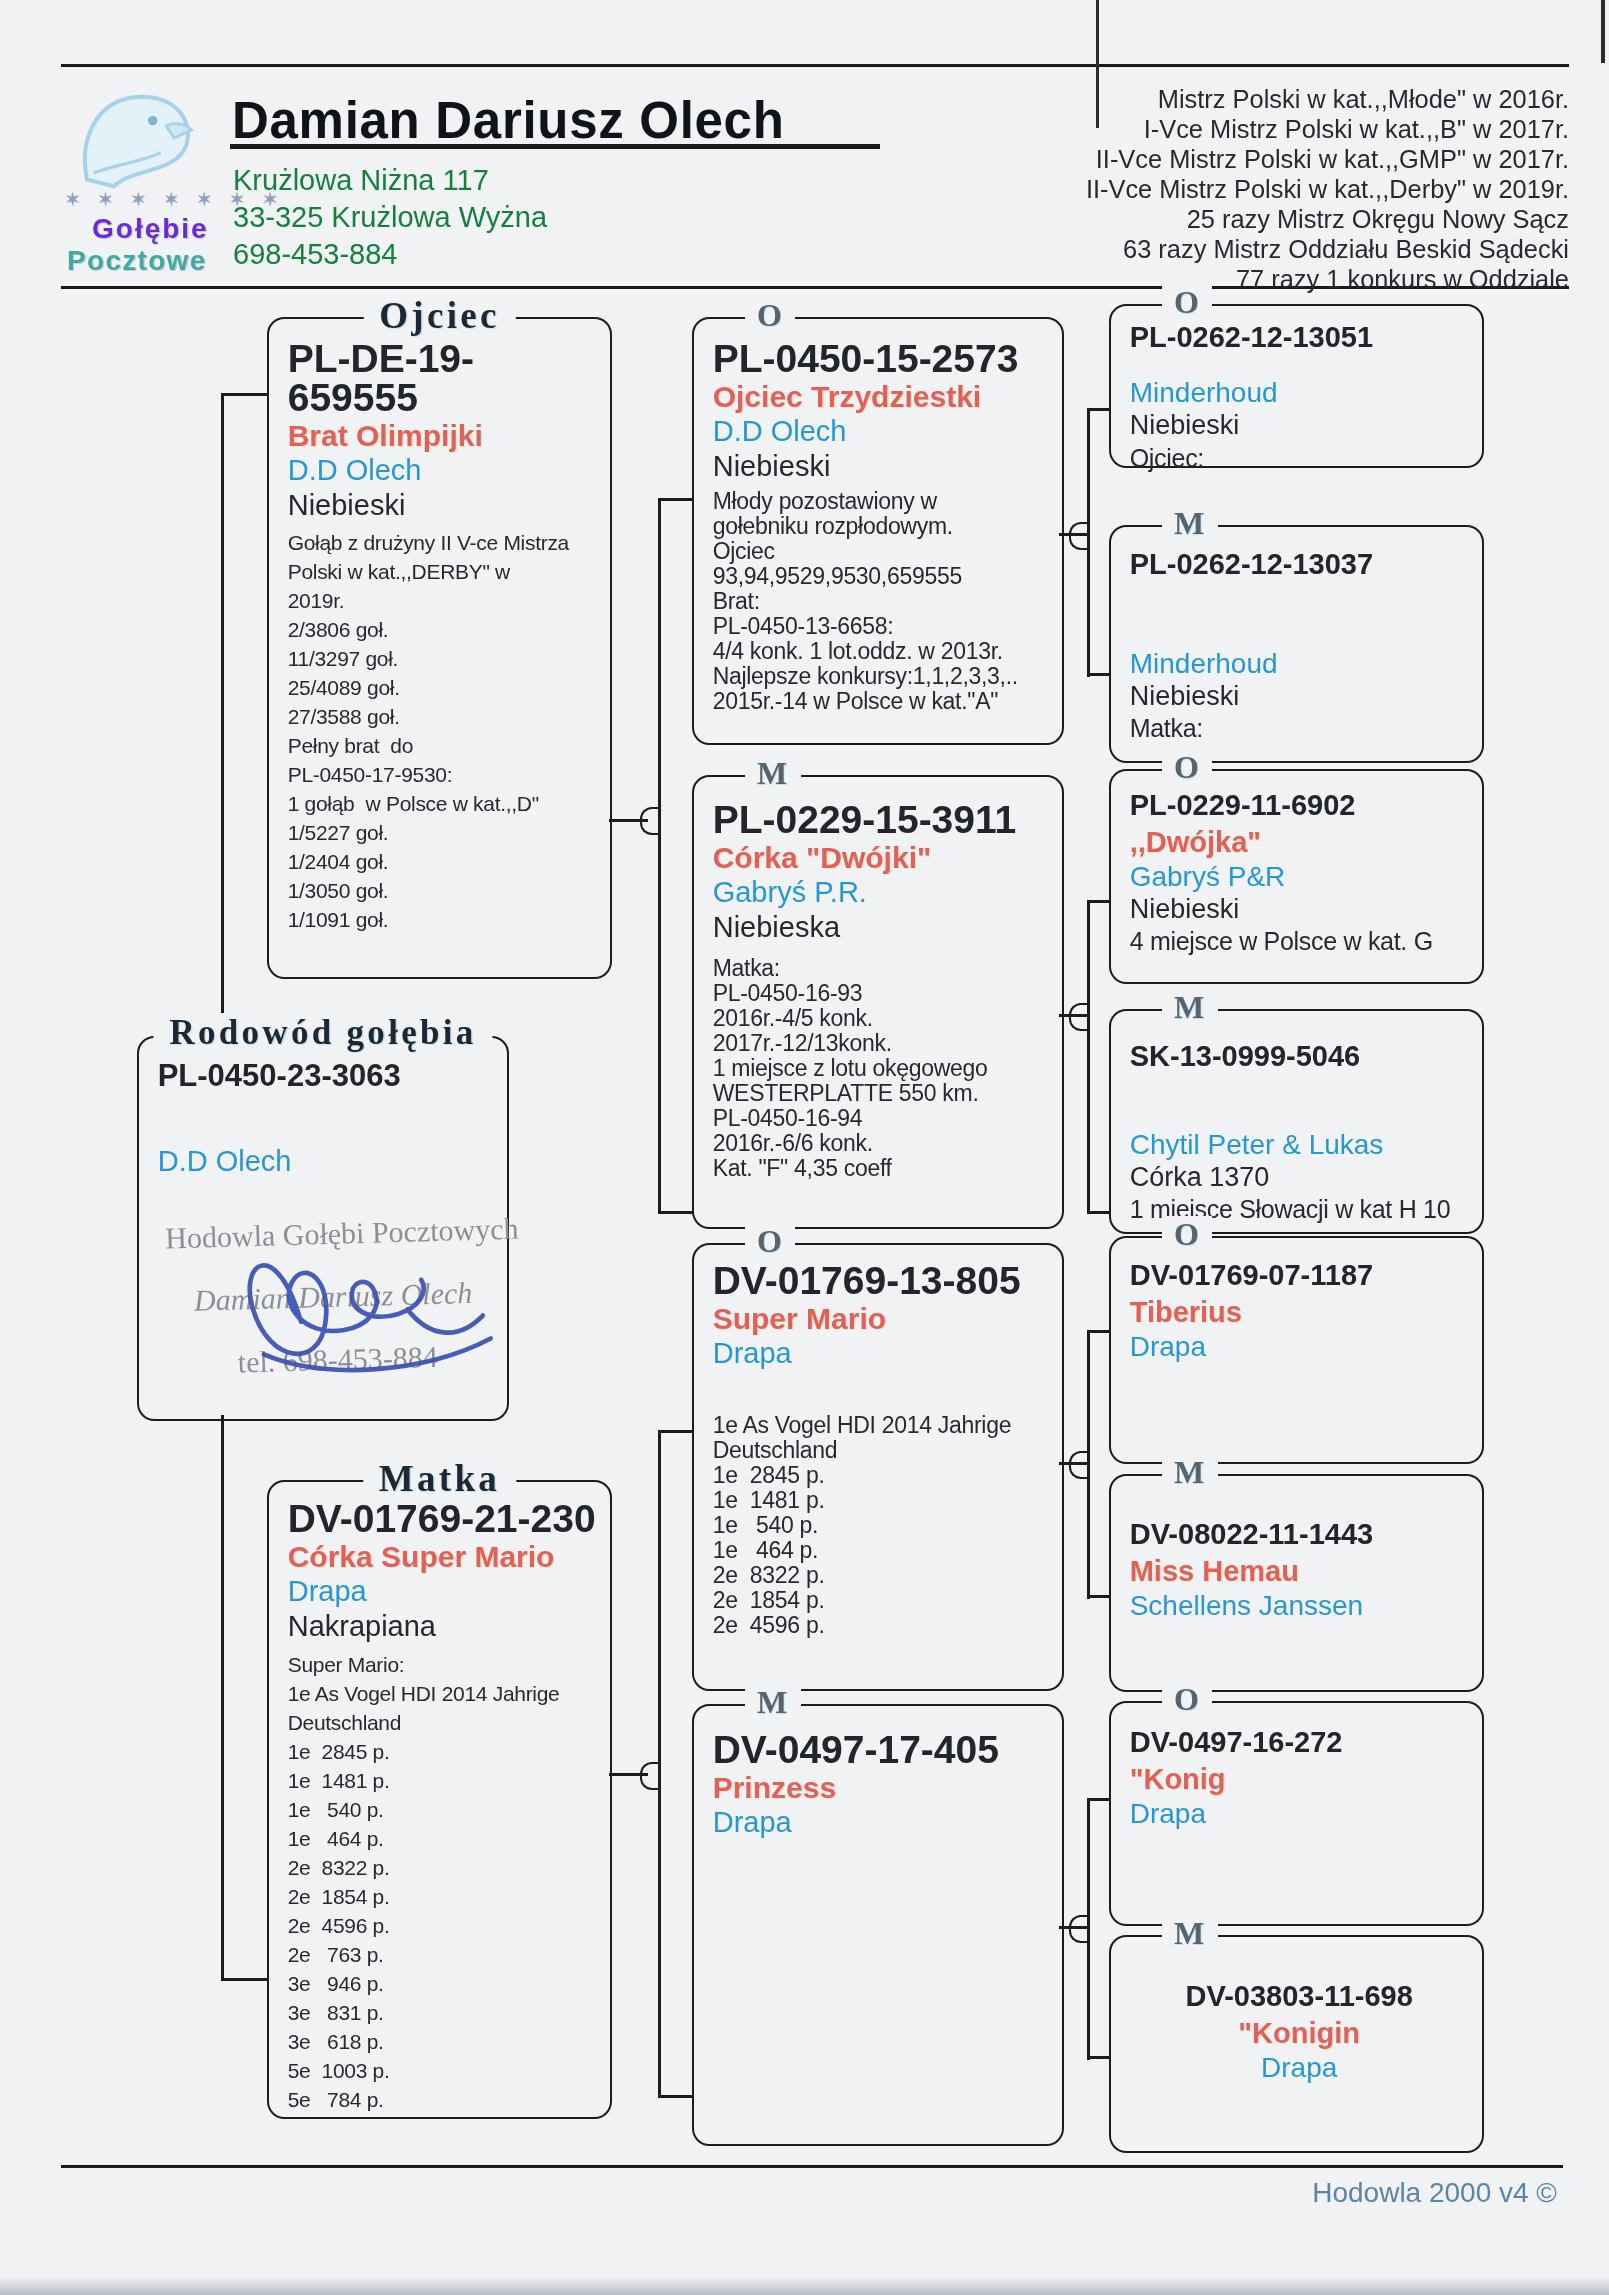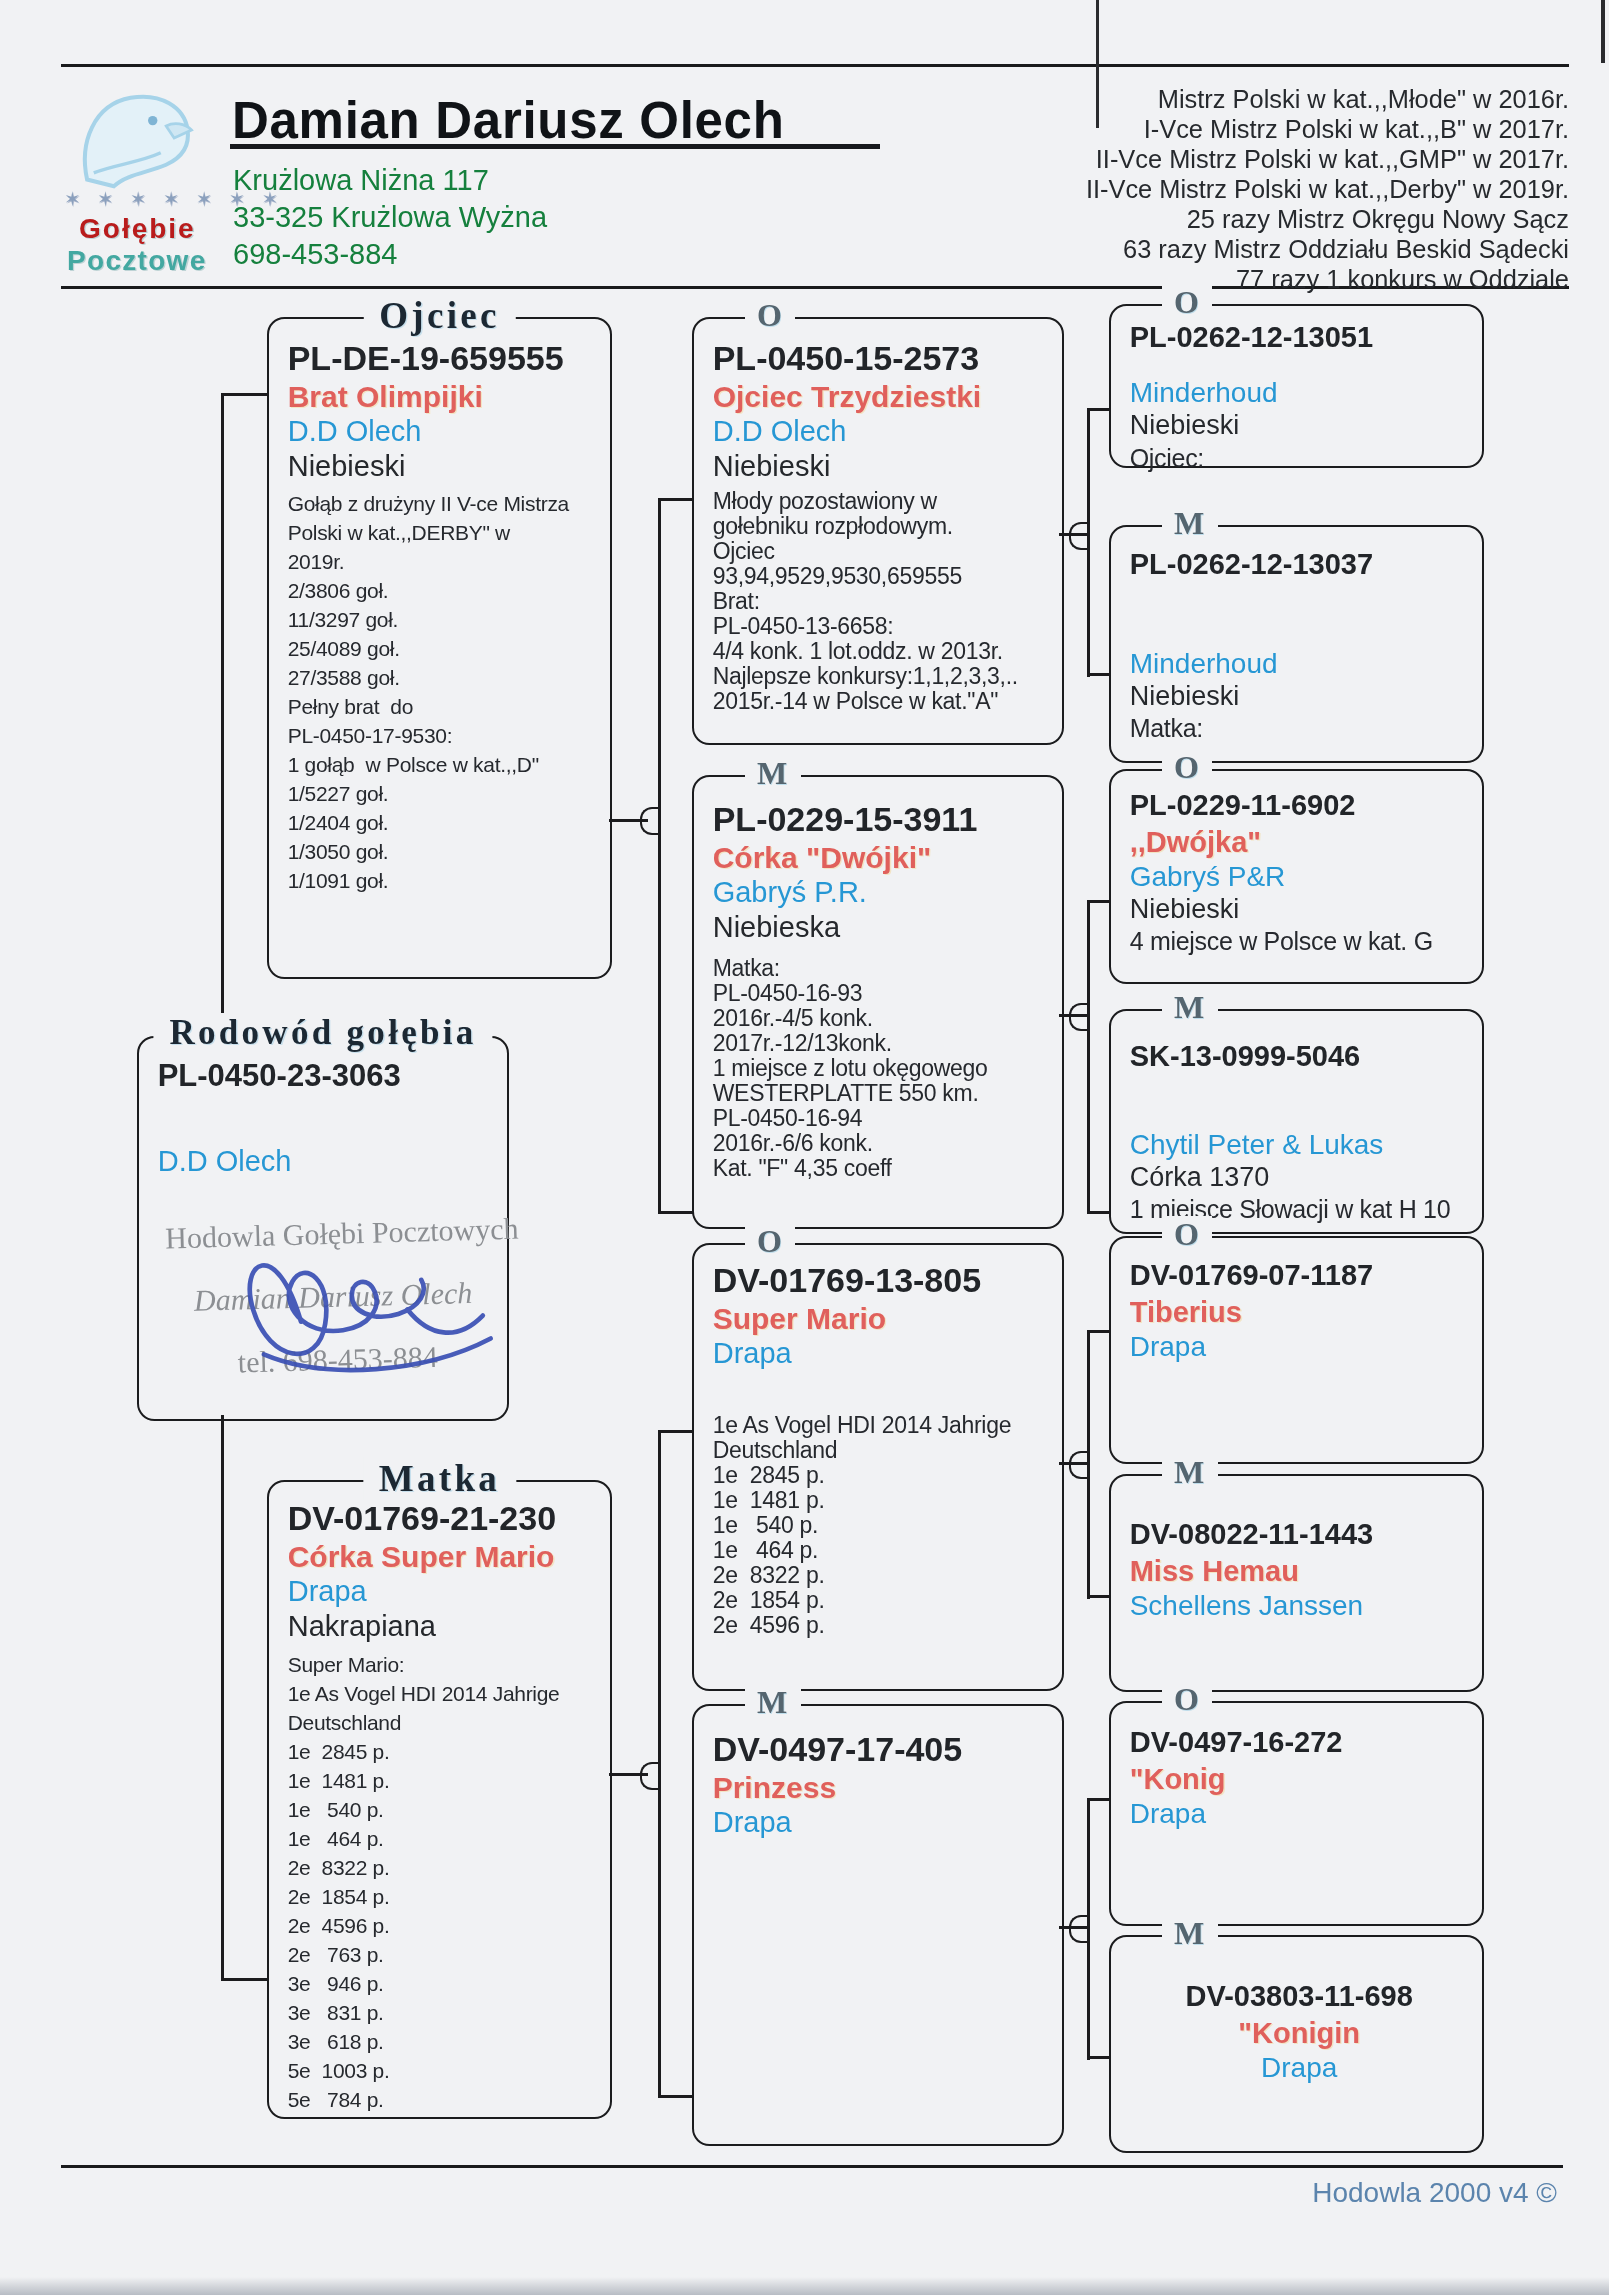--- a/index.html
+++ b/index.html
@@ -15,21 +15,21 @@
         border-radius:12px 0 0 12px;background:transparent;}
   
   .pbox{position:absolute;border:2.7px solid #1b1c1e;border-radius:17.4px;}
   .ptitle{position:absolute;top:-25.4px;background:#f1f2f4;padding:0 16px;white-space:nowrap;
           font-family:"Liberation Serif",serif;font-weight:bold;font-size:37px;color:#1c2833;
           letter-spacing:3.3px;text-shadow:1.3px 1.3px 0 rgba(120,190,220,.35);}
   .ptitle.center{left:50%;transform:translateX(-50%);}
   .ptitle.pos{left:51px;font-size:32px;color:#55656f;letter-spacing:1.3px;padding:0 12px;top:-22px;
           text-shadow:0.7px 0.7px 0 rgba(140,200,225,.5);}
   .inner{padding:20px 13.4px 0 18.7px;overflow:hidden;}
-  .ring{font-weight:bold;font-size:34px;line-height:39px;color:#222529;letter-spacing:0px;}
+  .ring{font-weight:bold;font-size:39px;line-height:39px;color:#222529;letter-spacing:0px;}
   .pname{font-weight:bold;font-size:30px;line-height:37px;color:#e0605c;
          text-shadow:1.3px 1.3px 0 rgba(246,196,90,.30);}
   .owner{font-size:29px;line-height:33px;color:#2697d4;}
   .colorline{font-size:29px;line-height:36px;color:#25282c;}
   .details{font-size:23px;line-height:25px;color:#26292e;white-space:pre;letter-spacing:-0.3px;margin-top:5.3px;}
   .g2 .details{font-size:21px;line-height:29px;}
   .g4 .ring{font-size:29px;line-height:37px;}
   .g4 .pname{font-size:29px;line-height:36px;}
   .g4 .owner{font-size:28px;line-height:33px;}
   .g4 .colorline{font-size:27px;line-height:32px;}
@@ -38,21 +38,21 @@
   .bx-b4 .pname{min-height:53px;} .bx-o2 .colorline{min-height:23px;} .bx-m2 .colorline{min-height:37px;}
   
   .brand-name{position:absolute;left:232px;top:91px;font-size:51px;font-weight:bold;color:#101317;letter-spacing:0.7px;}
   .brand-underline{position:absolute;left:230px;top:144px;width:650px;height:5.3px;background:#17191d;}
   .addr{position:absolute;left:233px;top:162px;font-size:29px;line-height:37px;color:#15803d;white-space:pre-line;}
   .achv{position:absolute;right:41px;top:84px;width:601px;text-align:right;
         font-size:25.4px;line-height:30px;color:#26292d;white-space:pre-line;}
   
   .logo-stars{position:absolute;left:64px;top:187px;font-size:20px;color:#8ba0bd;letter-spacing:5.3px;
               text-shadow:0.7px 0.7px 0 rgba(60,90,140,.35);}
-  .logo-t1{position:absolute;left:79px;top:213px;font-size:28px;font-weight:bold;color:#b91c1c;
+  .logo-t1{position:absolute;left:92px;top:213px;font-size:28px;font-weight:bold;color:#6d28d9;
            letter-spacing:2px;text-shadow:1.3px 1.3px 0 rgba(40,120,120,.25);}
   .logo-t2{position:absolute;left:67px;top:245px;font-size:28px;font-weight:bold;color:#43a8a1;
            letter-spacing:1.3px;text-shadow:1.3px 1.3px 0 rgba(40,120,120,.25);}
   
   .subj-ring{font-weight:bold;font-size:31px;color:#222529;}
   .subj-owner{font-size:29px;color:#2697d4;margin-top:51px;}
   .stamp{position:absolute;left:28px;top:164px;width:321px;color:#8c8f93;
          font-family:"Liberation Serif",serif;font-size:30px;line-height:63px;transform:rotate(-1.6deg);white-space:nowrap;}
   .stamp .s2{font-style:italic;padding-left:27px;}
   .stamp .s3{padding-left:69px;}

